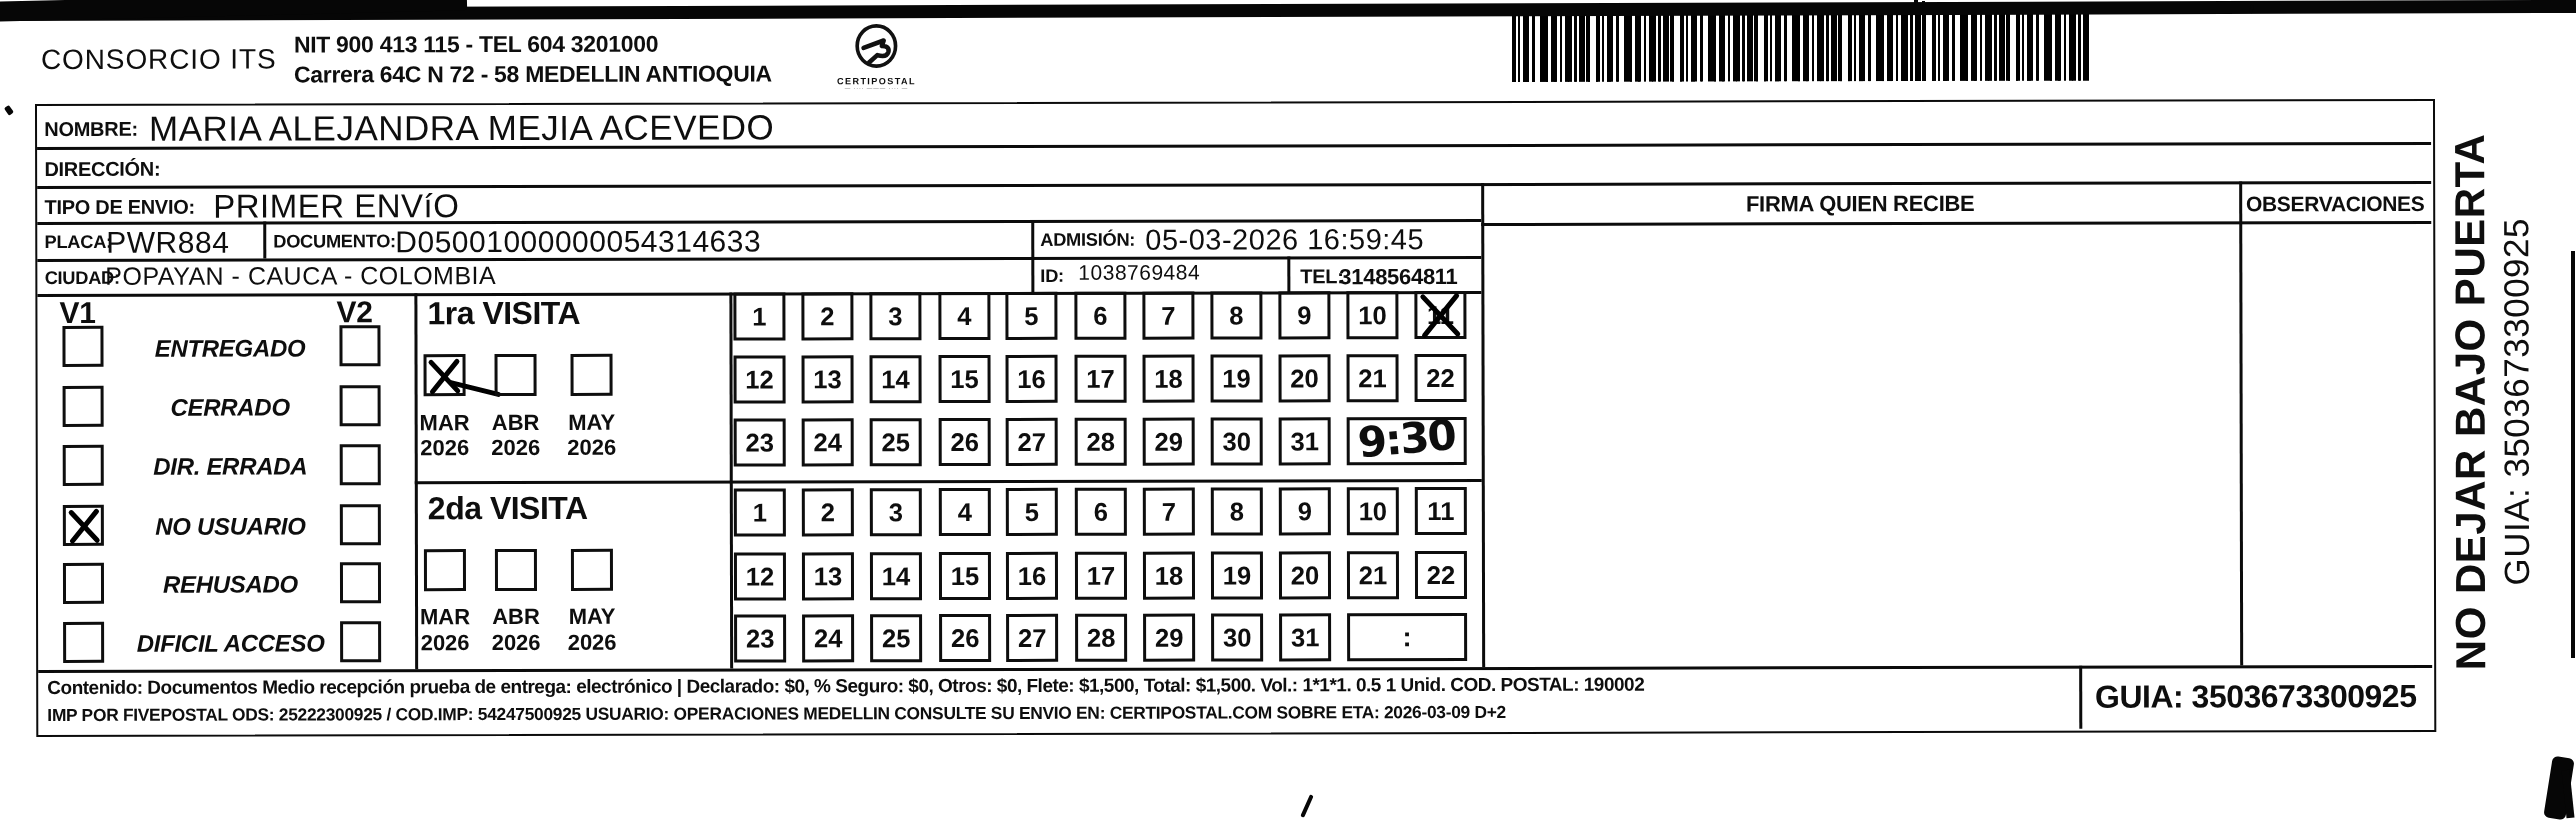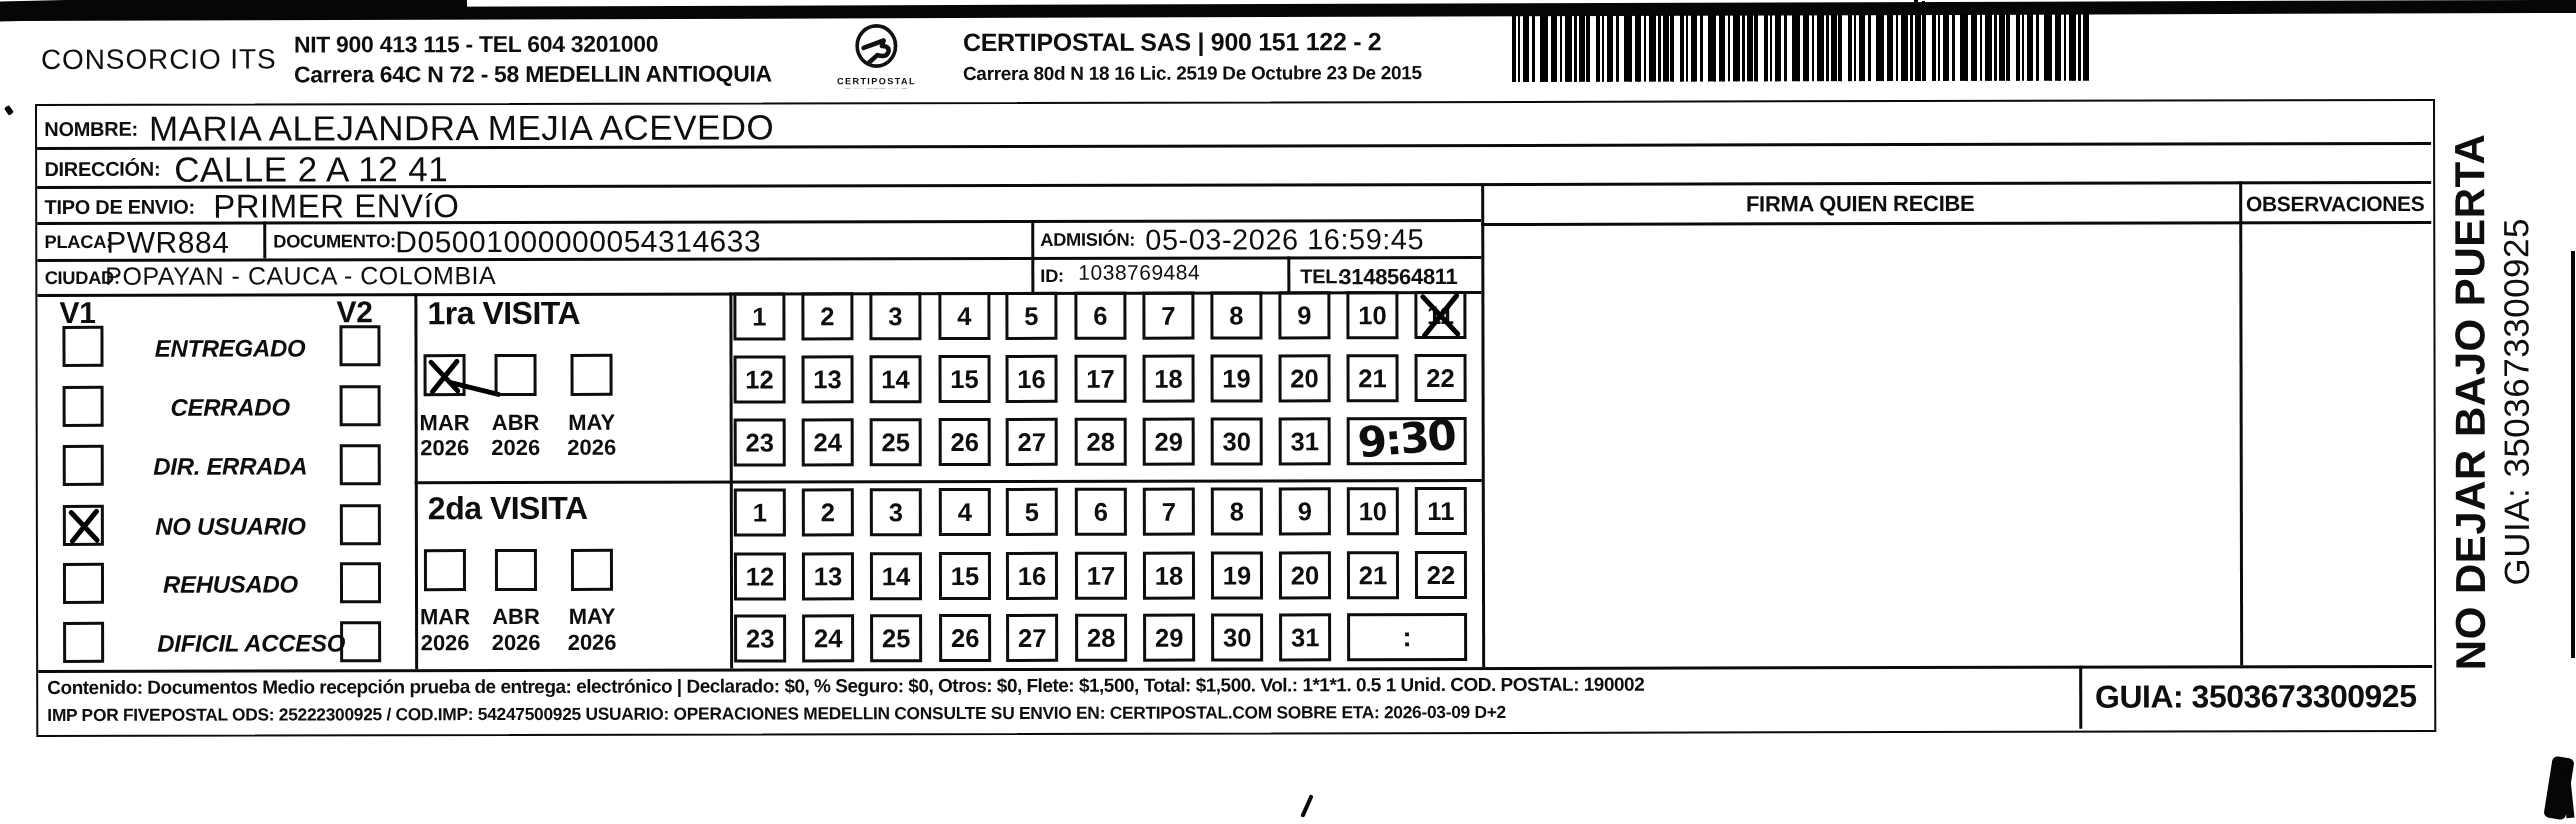--- a/index.html
+++ b/index.html
@@ -61,24 +61,20 @@
     <div>NIT 900 413 115 - TEL 604 3201000</div>
     <div>Carrera 64C N 72 - 58 MEDELLIN ANTIOQUIA</div>
   </div>
   <div class="abs logo">
     <svg width="59" height="53" viewBox="0 0 64 58">
       <ellipse cx="32" cy="26" rx="21" ry="22" fill="none" stroke="#111" stroke-width="4"></ellipse>
       <path d="M18 28 L40 20 L38 26 Q47 26 45 33 Q43 39 33 36 L24 44" fill="none" stroke="#111" stroke-width="5" stroke-linecap="round" stroke-linejoin="round"></path>
     </svg>
     <div class="logocap">CERTIPOSTAL</div>
     <div class="logosub">— ···· ——— ···· —</div>
-  </div>
-  <div class="abs certiblock">
-    <div class="certil1">CERTIPOSTAL SAS | 900 151 122 - 2</div>
-    <div class="certil2">Carrera 80d N 18 16  Lic. 2519 De Octubre 23 De 2015</div>
   </div>
   <div class="abs barcode"></div>
 
   <div class="abs" id="form">
 
     <div class="hline" style="left:0;top:41px;width:2394px;"></div>
     <div class="hline" style="left:0;top:80px;width:2394px;"></div>
     <div class="hline" style="left:0;top:116px;width:1444px;"></div>
     <div class="hline" style="left:1444px;top:120px;width:950px;"></div>
     <div class="hline" style="left:0;top:153px;width:1444px;"></div>
@@ -90,21 +86,20 @@
     <div class="vline" style="left:1250px;top:153px;height:36px;"></div>
     <div class="vline" style="left:1444px;top:80px;height:484px;"></div>
     <div class="vline" style="left:377px;top:188px;height:376px;"></div>
     <div class="vline" style="left:692px;top:188px;height:376px;"></div>
     <div class="vline" style="left:2202px;top:80px;height:484px;"></div>
     <div class="vline" style="left:2041px;top:564px;height:63px;"></div>
 
     <div class="lbl" style="left:7.3px;top:12px;font-size:20px;">NOMBRE:</div>
     <div class="val" style="left:112px;top:2.7px;font-size:35px;">MARIA ALEJANDRA MEJIA ACEVEDO</div>
     <div class="lbl" style="left:7.3px;top:52px;font-size:20px;">DIRECCIÓN:</div>
-    <div class="val" style="left:137px;top:44px;font-size:35px;">CALLE 2 A 12 41</div>
     <div class="lbl" style="left:7.3px;top:90px;font-size:20px;">TIPO DE ENVIO:</div>
     <div class="val" style="left:176px;top:82px;font-size:33px;">PRIMER ENVíO</div>
 
     <div class="lbl" style="left:7.3px;top:125px;font-size:18.3px;">PLACA:</div>
     <div class="val" style="left:69px;top:120px;font-size:30px;">PWR884</div>
     <div class="lbl" style="left:236px;top:125px;font-size:18.3px;">DOCUMENTO:</div>
     <div class="val" style="left:358px;top:120px;font-size:30px;">D05001000000054314633</div>
     <div class="lbl" style="left:1003px;top:125px;font-size:18.3px;">ADMISIÓN:</div>
     <div class="val" style="left:1108px;top:120px;font-size:29px;">05-03-2026 16:59:45</div>
 
@@ -129,21 +124,21 @@
         <div class="check" style="left: 302px; top: 339px;"></div>
         <div class="check" style="left: 25px; top: 399px;">
           <div class="xm"></div>
         </div>
         <div class="statlbl" style="left: 78px; top: 407px;">NO USUARIO</div>
         <div class="check" style="left: 302px; top: 399px;"></div>
         <div class="check" style="left: 25px; top: 457px;"></div>
         <div class="statlbl" style="left: 78px; top: 465px;">REHUSADO</div>
         <div class="check" style="left: 302px; top: 457px;"></div>
         <div class="check" style="left: 25px; top: 516px;"></div>
-        <div class="statlbl" style="left: 78px; top: 524px; text-align: right;">DIFICIL ACCESO</div>
+        <div class="statlbl" style="left: 78px; top: 524px;">DIFICIL ACCESO</div>
         <div class="check" style="left: 302px; top: 516px;"></div>
       </div>
 
     <div id="visits-built">
         <div class="vtitle" style="left: 390px; top: 190px;">1ra VISITA</div>
         <div class="check" style="left: 386px; top: 249px; width: 42px; height: 42px;">
           <div class="xm"></div>
           <div class="tail"></div>
         </div>
         <div class="mlabel" style="left: 375px; top: 305px;">MAR</div>

